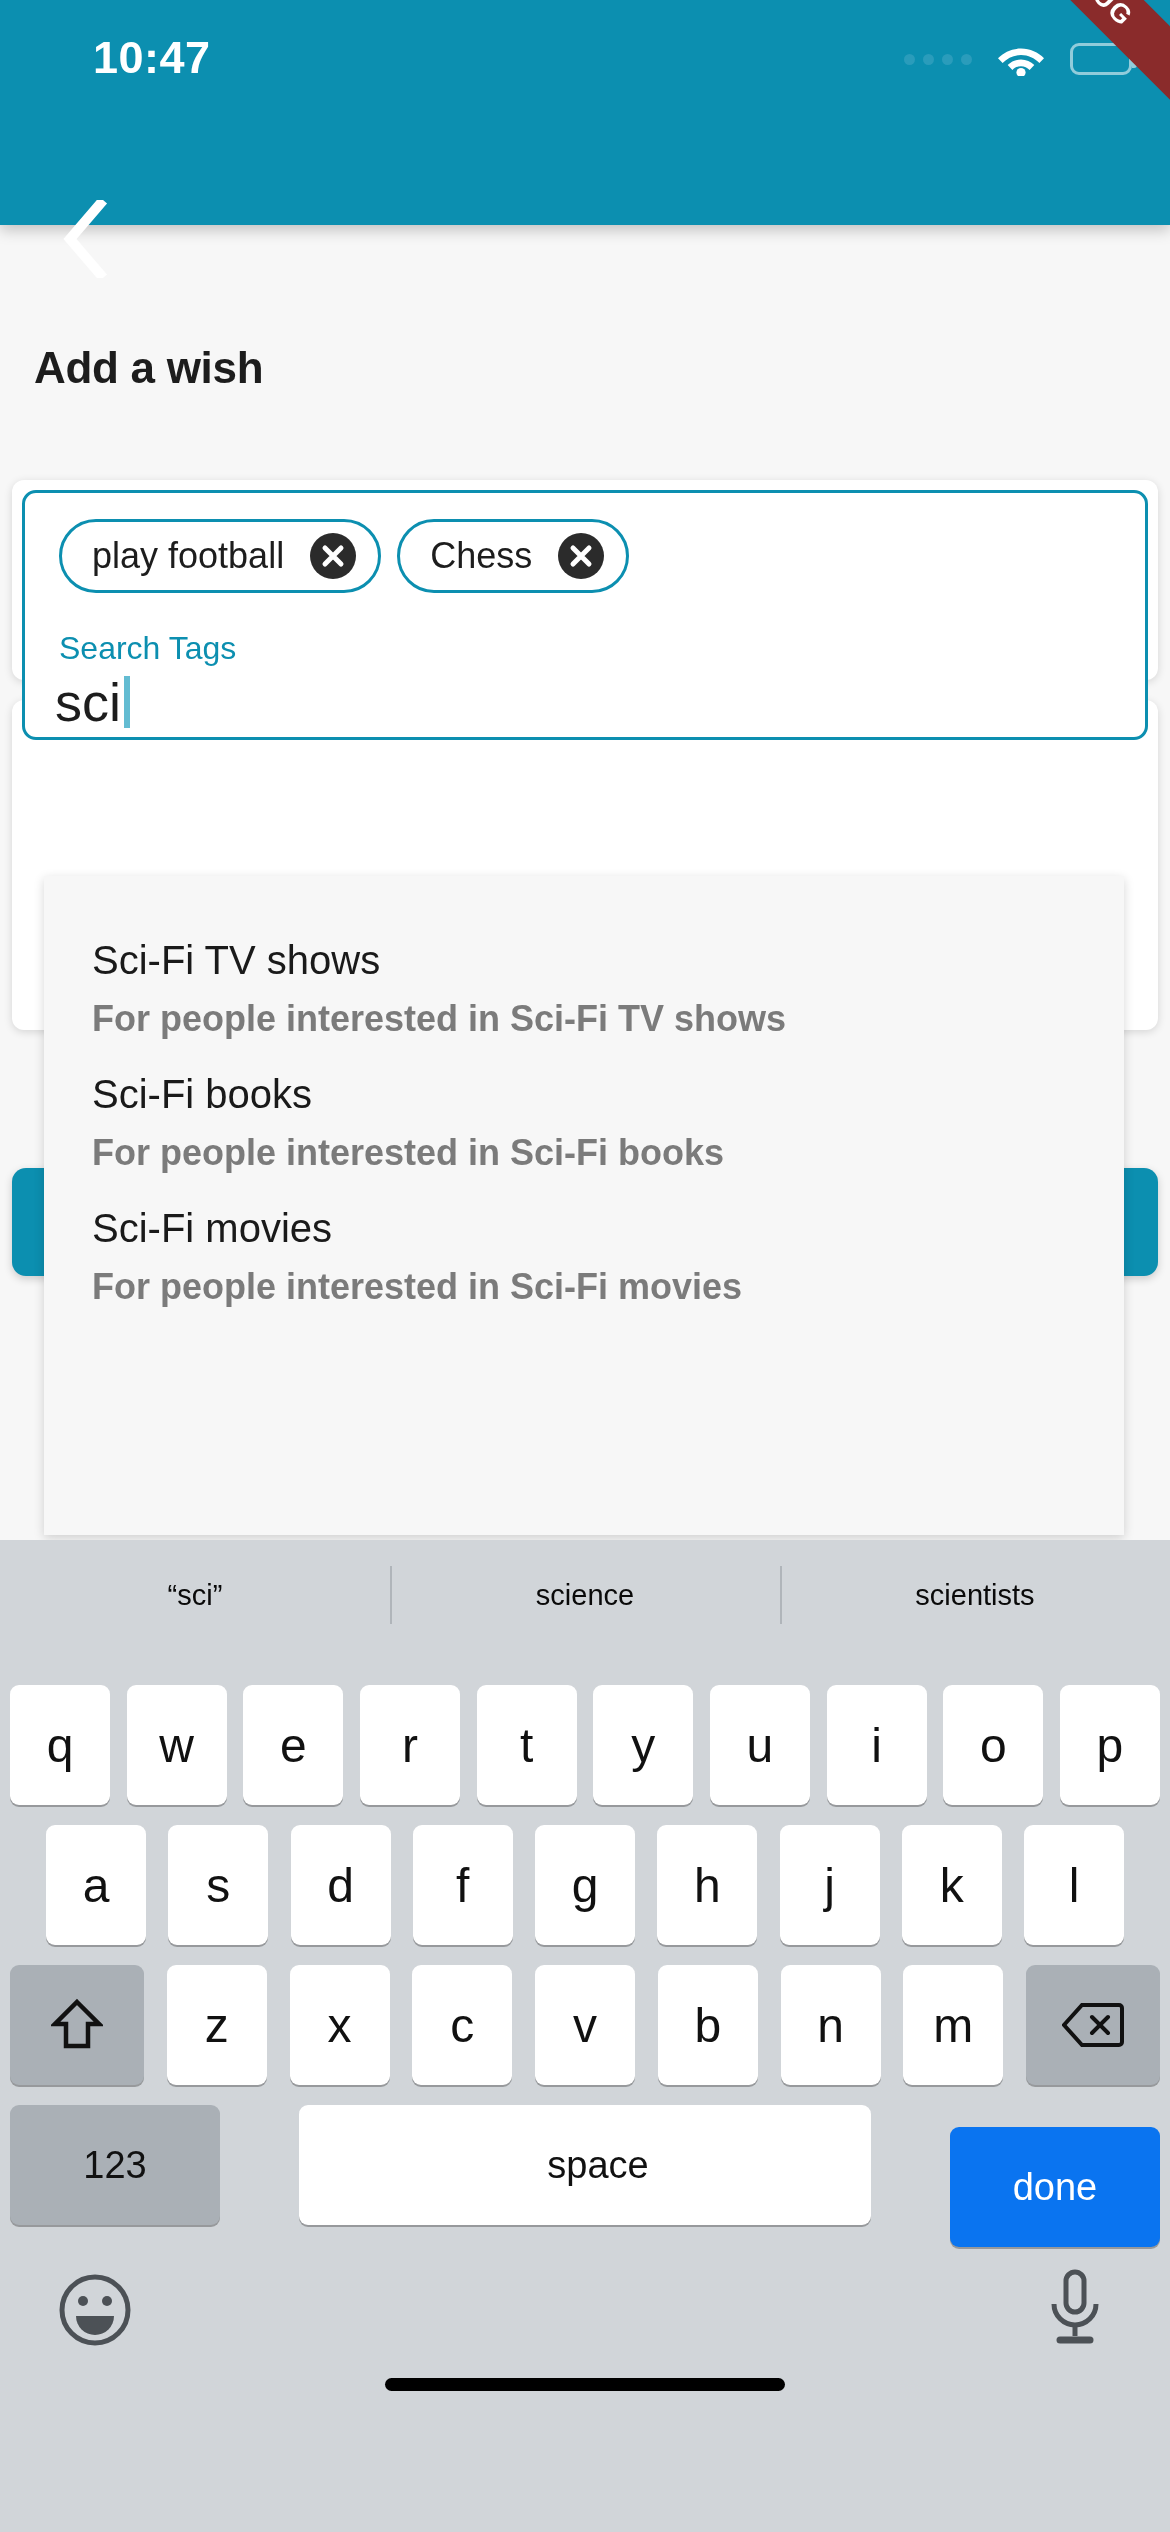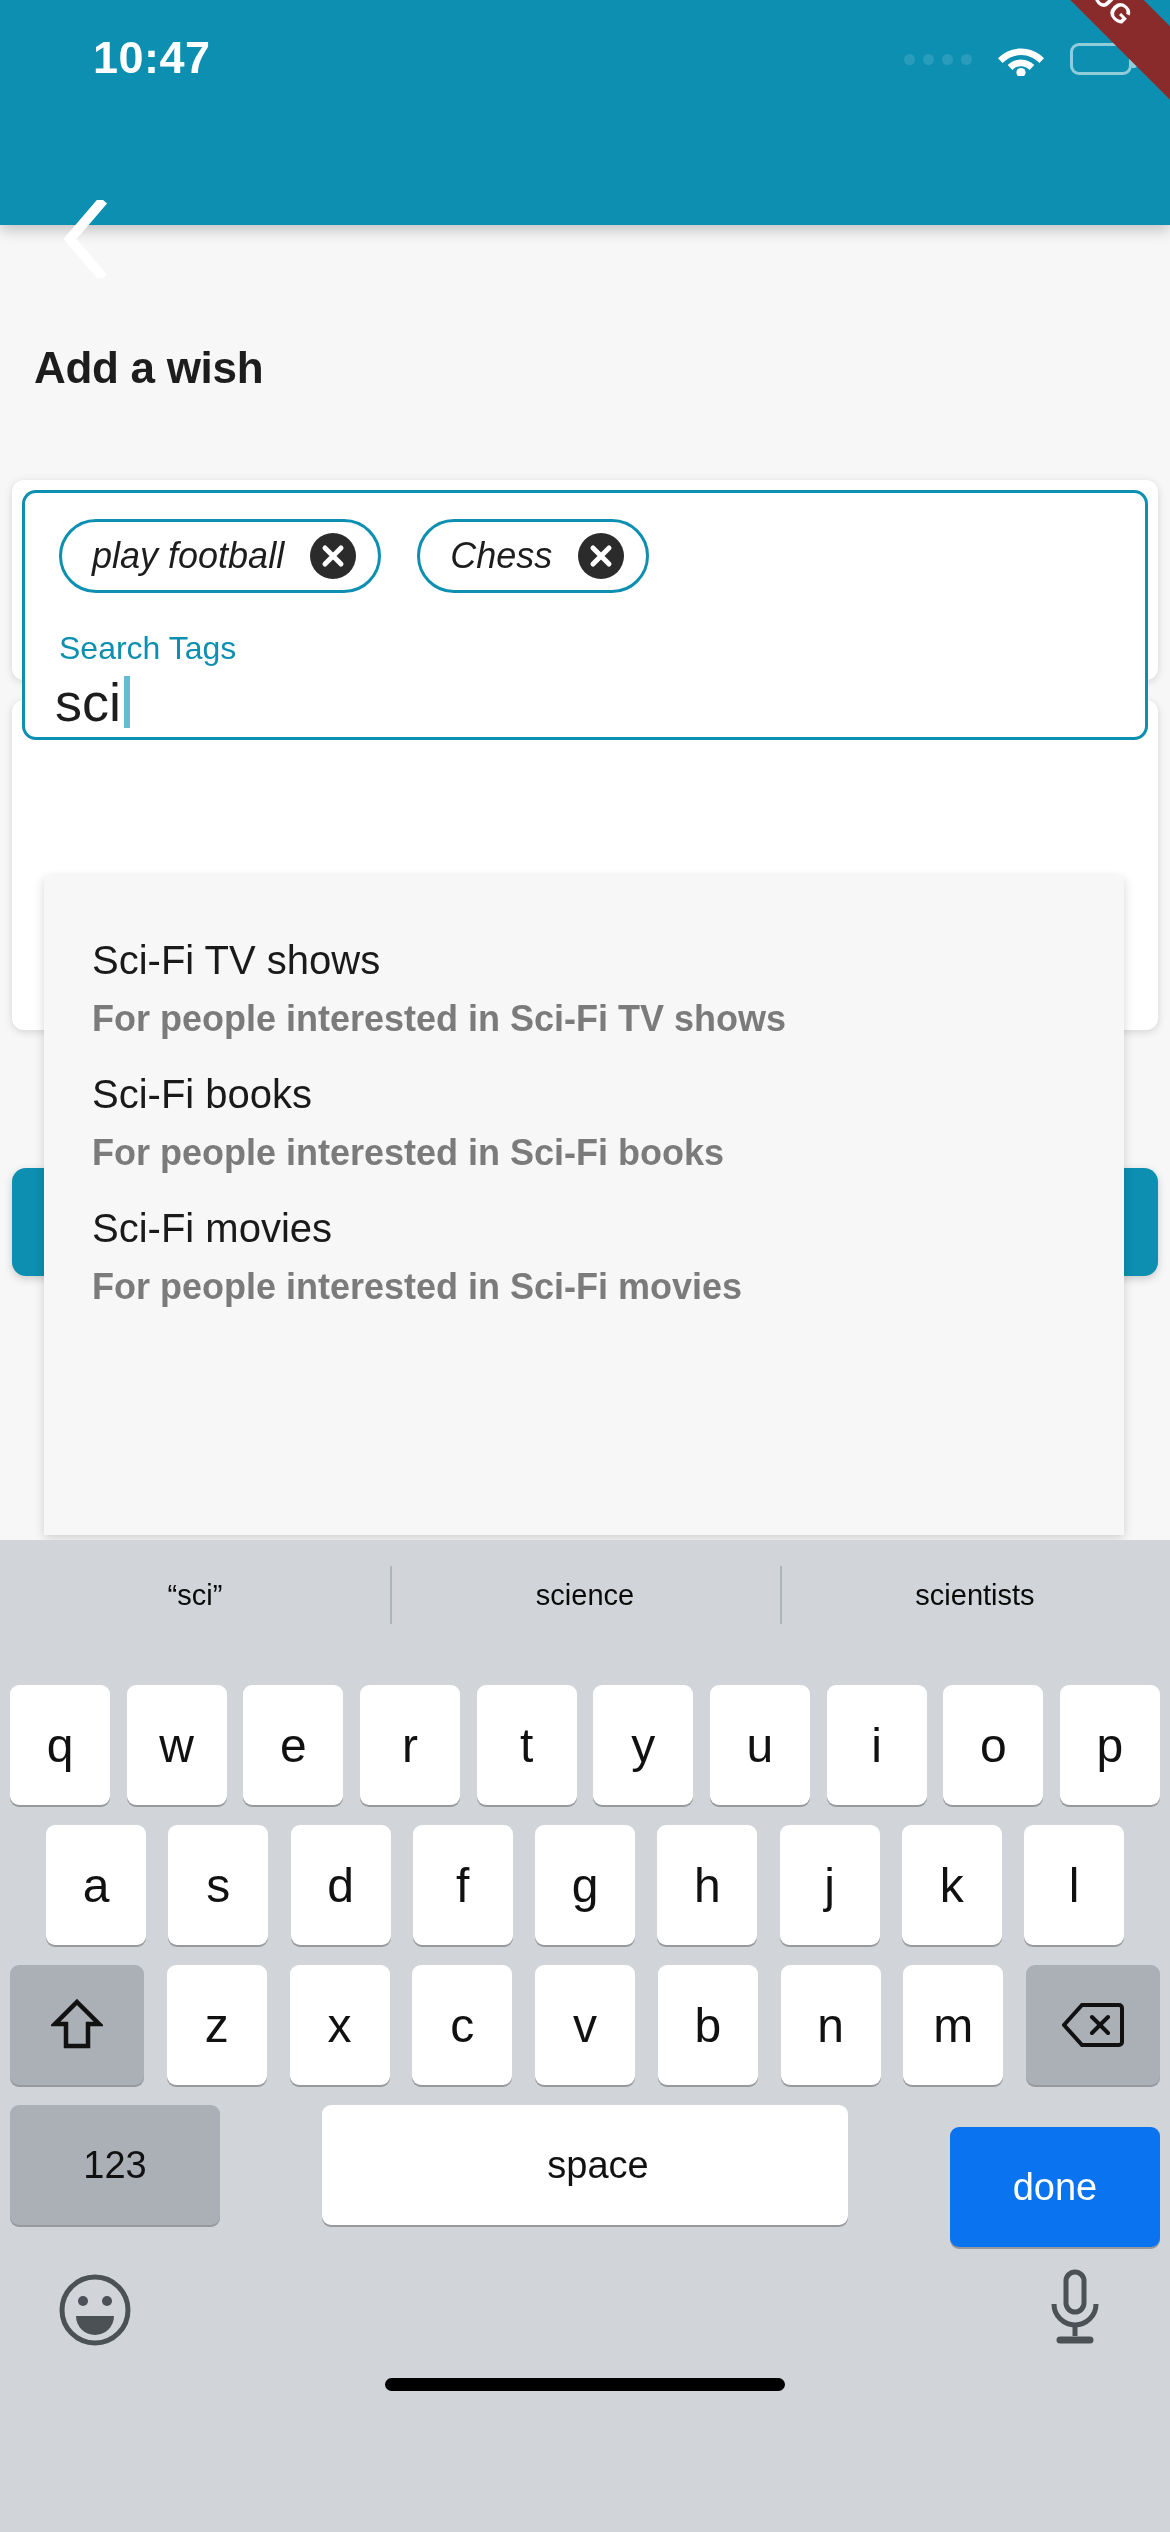--- a/index.html
+++ b/index.html
@@ -68,21 +68,21 @@
     position:absolute; left:12px; top:480px; width:1146px; height:200px;
     background:#fff; border-radius:12px;
     box-shadow: 0 2px 8px rgba(0,0,0,0.14);
   }
   #tag-field {
     position:absolute; left:22px; top:490px; width:1126px; height:250px;
     background:#fff; border:3px solid #0c8fb0; border-radius:14px;
   }
   #chips-row {
     position:absolute; left:34px; top:26px;
-    display:flex; gap:36px; align-items:center;font-style:italic;
+    display:flex; gap:16px; align-items:center;
   }
   .chip {
     height:74px; border:3px solid #0c8fb0; border-radius:40px;
     background:#fff; display:flex; align-items:center; gap:26px;
     padding: 0 22px 0 30px; cursor:pointer;
   }
   .chip-label { font-size:36px; color:#1d1d1d; white-space:nowrap; }
   .chip-remove {
     width:46px; height:46px; border-radius:50%; background:#2b2b2b;
     display:flex; align-items:center; justify-content:center; cursor:pointer; flex:0 0 auto;
@@ -164,21 +164,21 @@
 
   #row1 { top:145px; height:120px; justify-content:space-between; padding:0 10px; }
   #row1 .key { width:100px; height:120px; }
   #row2 { top:285px; height:120px; justify-content:space-between; padding:0 46px; }
   #row2 .key { width:100px; height:120px; }
   #row3 { top:425px; height:120px; justify-content:space-between; padding:0 10px; }
   #row3 .key.letter { width:100px; height:120px; }
   #row3 .key.mod { width:134px; height:120px; }
   #row4 { top:565px; height:120px; justify-content:space-between; padding:0 10px; }
   #k-123 { width:210px; height:120px; }
-  #k-space { width:526px; height:120px;padding-left:26px; }
+  #k-space { width:572px; height:120px;padding-left:26px; }
   #k-done { width:210px; height:120px; }
 
   #kb-bottom {
     position:absolute; left:0; top:705px; width:1170px; height:170px;
   }
   #emoji-key {
     position:absolute; left:50px; top:20px; width:90px; height:90px;
     display:flex; align-items:center; justify-content:center; cursor:pointer;
   }
   #mic-key {

